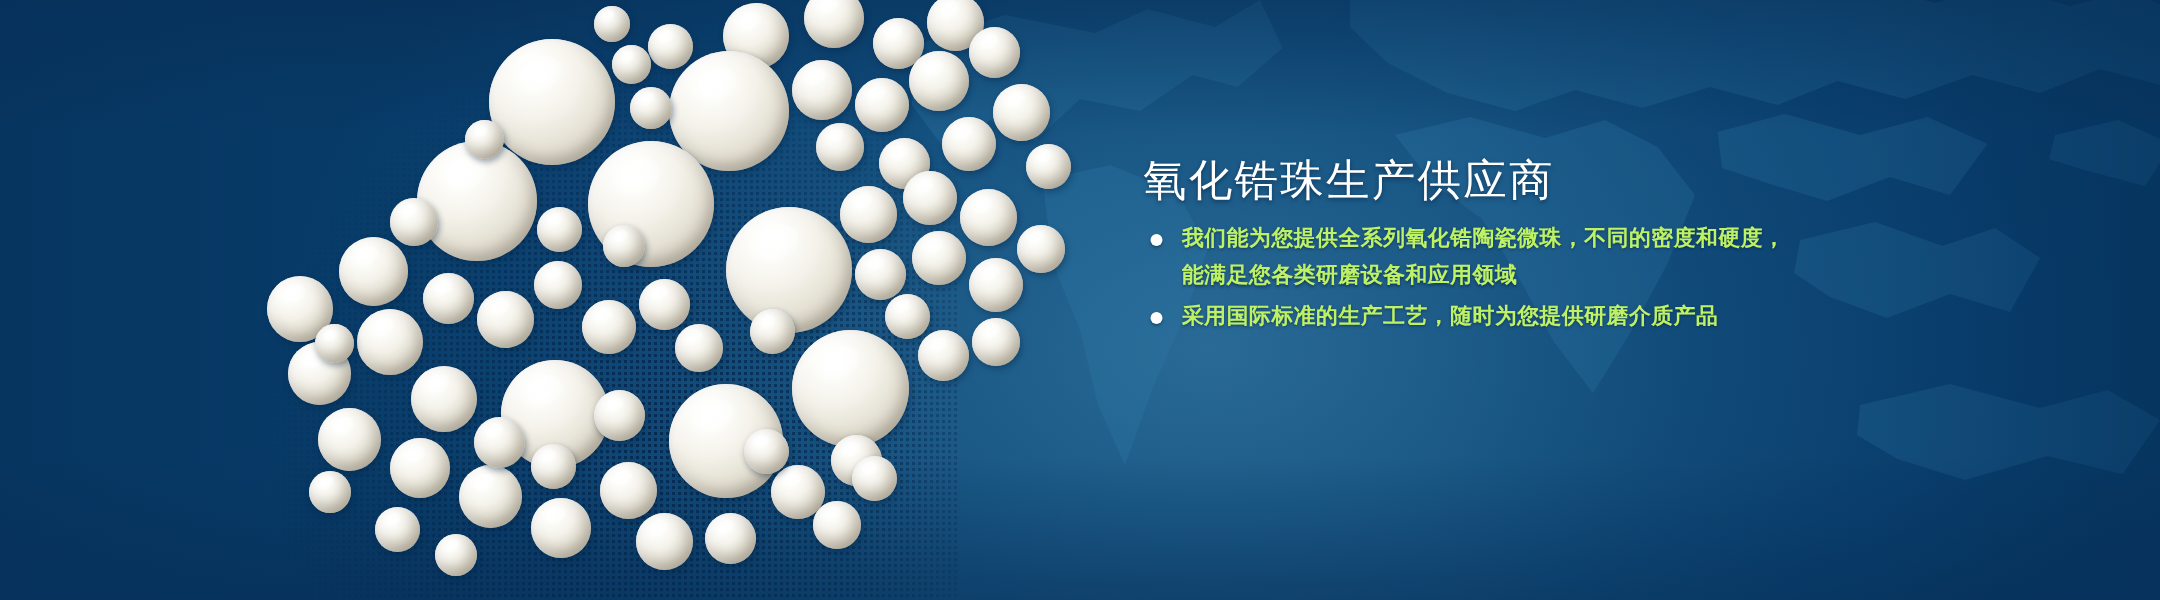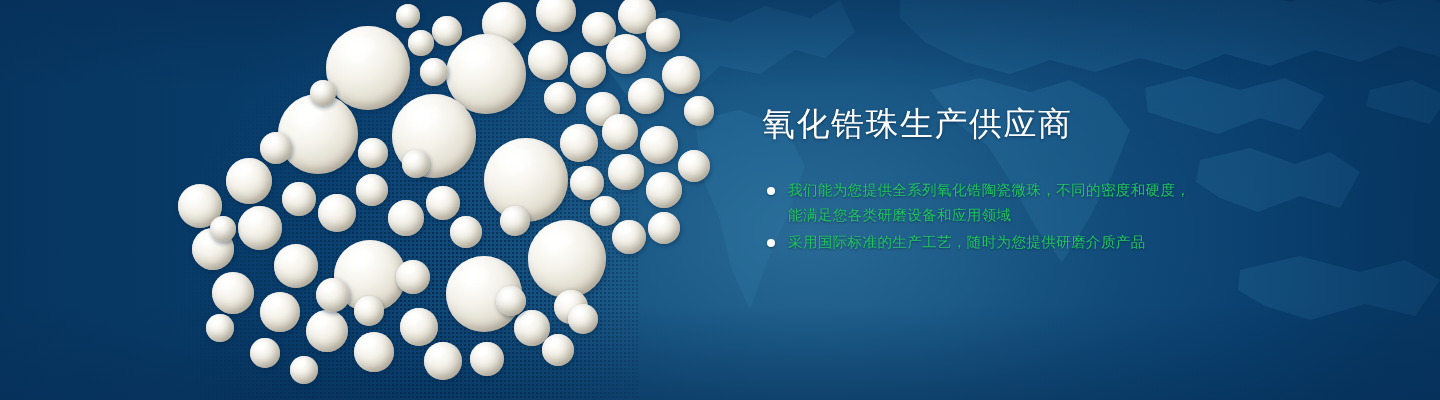--- a/index.html
+++ b/index.html
@@ -83,38 +83,39 @@
   }
 
   
   .copy {
     position: absolute;
     left: 762px; top: 104px;
     width: 560px;
   }
   .headline {
     color: #ffffff;
-    font-size: 33px;
+    font-size: 29px;
     font-weight: 400;
     letter-spacing: 1.5px;
     line-height: 1.2;
-    margin: 0 0 34px 0;
+    margin: 0 0 8px 0;
     text-shadow: 0 1px 3px rgba(2,28,55,.55);
     white-space: nowrap;
   }
   .bullets { margin: 0; padding: 0; list-style: none; }
   .bullet {
     position: relative;
     padding-left: 26px;
-    color: #22c55e;
+    color: #bef264;
     font-size: 14.5px;
     line-height: 25px;
     letter-spacing: .4px;
     margin-bottom: 2px;
     text-shadow: 0 1px 2px rgba(2,28,55,.55);
+    font-weight: bold;
   }
   .bullet .dot {
     position: absolute;
     left: 5px; top: 9px;
     width: 8px; height: 8px;
     border-radius: 50%;
     background: #ffffff;
     box-shadow: 0 1px 2px rgba(2,28,55,.5);
   }
   .bullet .line { display: block; }

